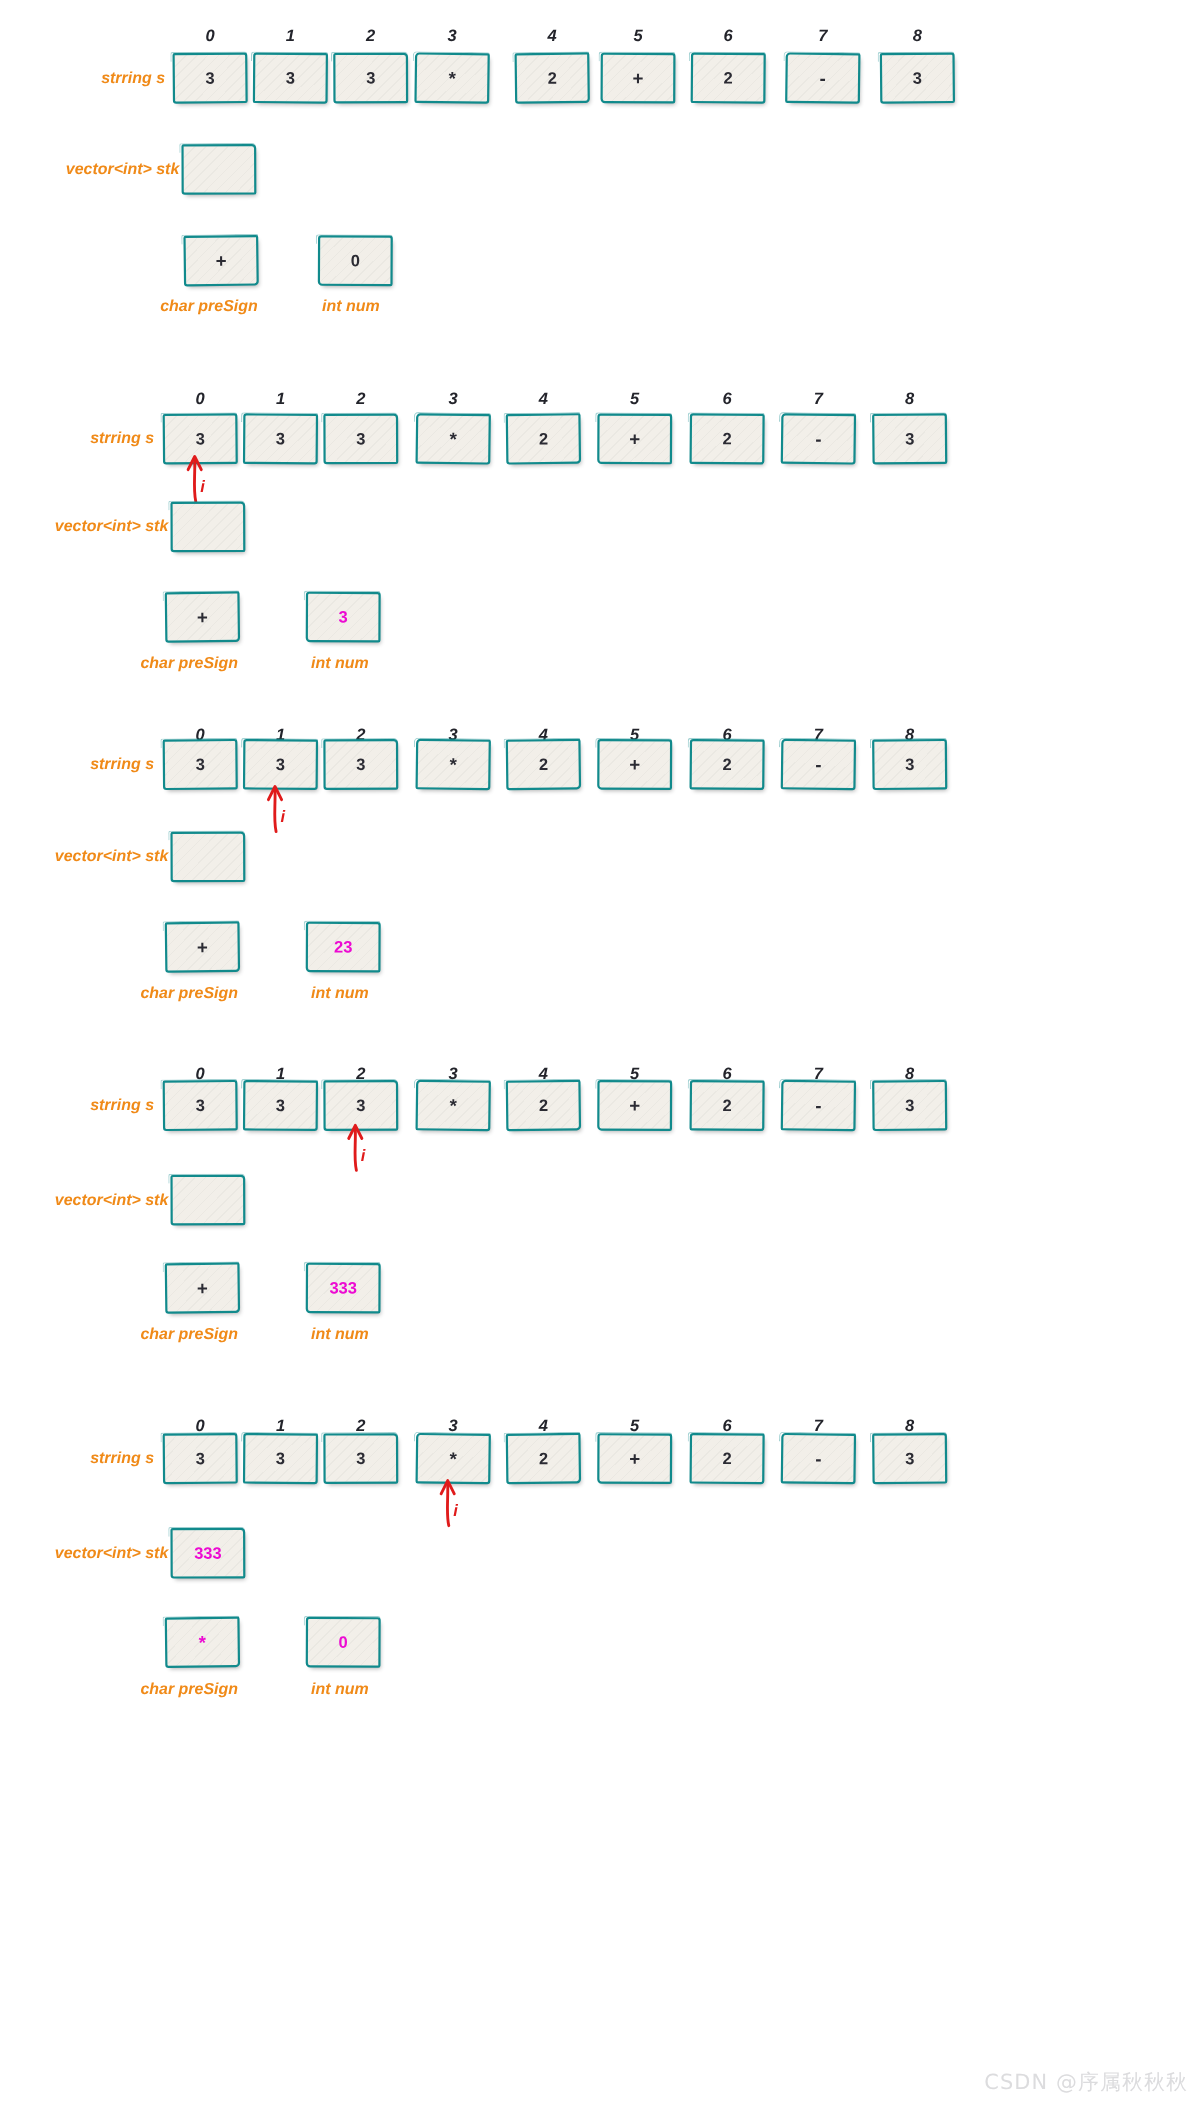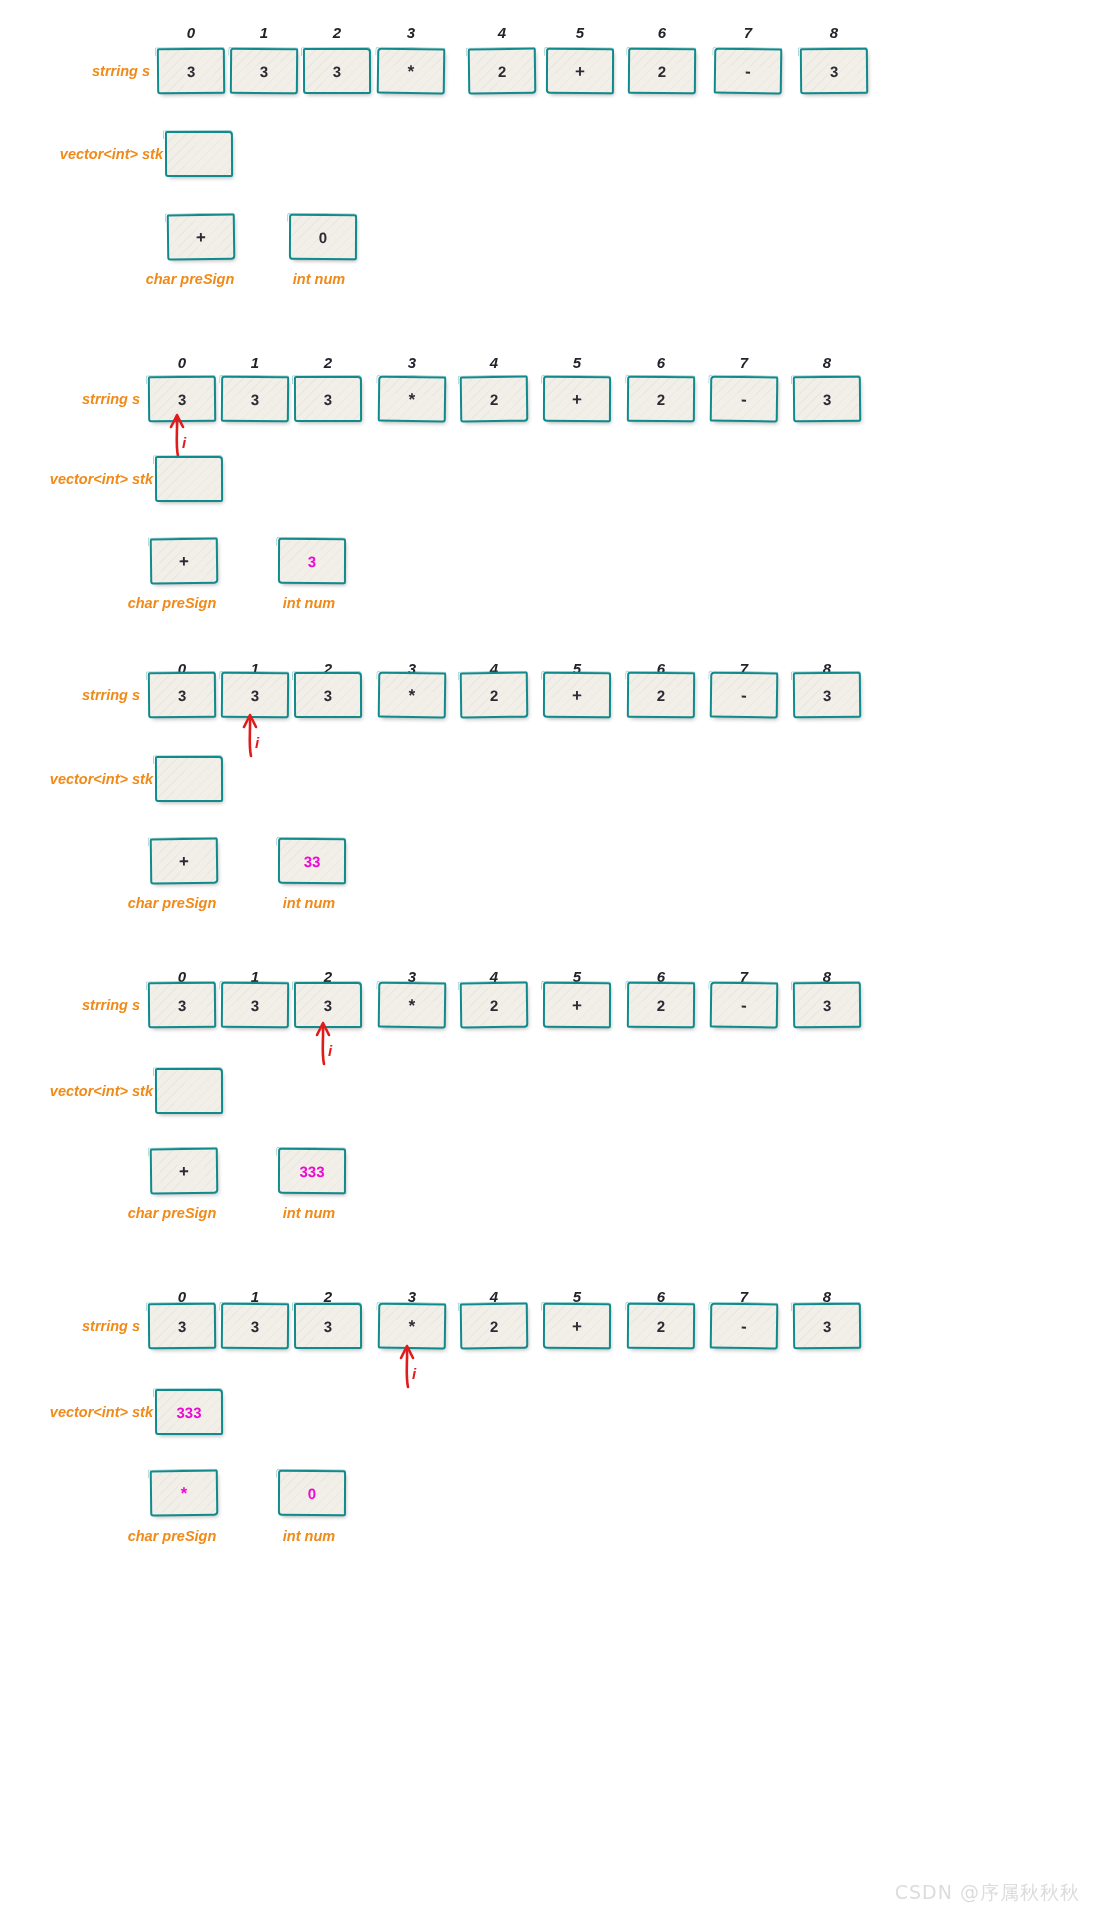--- a/index.html
+++ b/index.html
@@ -174,21 +174,21 @@
         <svg width="34" height="46" viewBox="0 0 34 46">
           <path d="M16 44 C13.5 33, 15.5 20, 15 6" stroke="#e01b1b" stroke-width="2.6" fill="none" stroke-linecap="round"></path>
           <path d="M9 15 L15 3 L21 15" stroke="#e01b1b" stroke-width="2.6" fill="none" stroke-linecap="round" stroke-linejoin="round"></path>
         </svg>
         <div class="itxt">i</div>
       </div>
       <div class="olabel right" style="left: 35px; top: 772px; width: 118px;">vector&lt;int&gt; stk</div>
       <div class="cell sk3" style="left: 155px; top: 756px;"></div>
       <div class="cell sk5 op" style="left: 150px; top: 838px;">+</div>
       <div class="olabel center" style="left: 112px; top: 896px; width: 120px;">char preSign</div>
-      <div class="cell sk6 pink" style="left: 278px; top: 838px;">33</div>
+      <div class="cell sk6 pink" style="left: 278px; top: 838px;">23</div>
       <div class="olabel center" style="left: 249px; top: 896px; width: 120px;">int num</div>
     </div>
     <div class="node" style="left: 0px; top: 0px; width: 1094px; height: 0px;">
       <div class="idx" style="left: 148px; top: 968px;">0</div>
       <div class="idx" style="left: 221px; top: 968px;">1</div>
       <div class="idx" style="left: 294px; top: 968px;">2</div>
       <div class="idx" style="left: 378px; top: 968px;">3</div>
       <div class="idx" style="left: 460px; top: 968px;">4</div>
       <div class="idx" style="left: 543px; top: 968px;">5</div>
       <div class="idx" style="left: 627px; top: 968px;">6</div>

